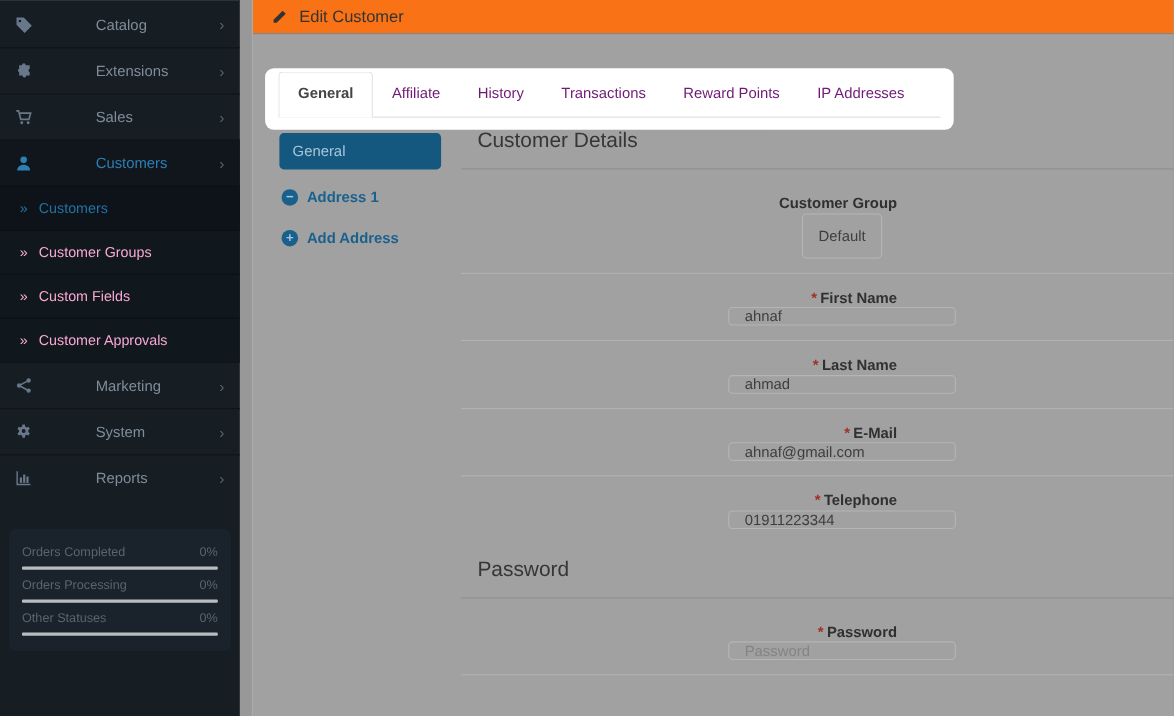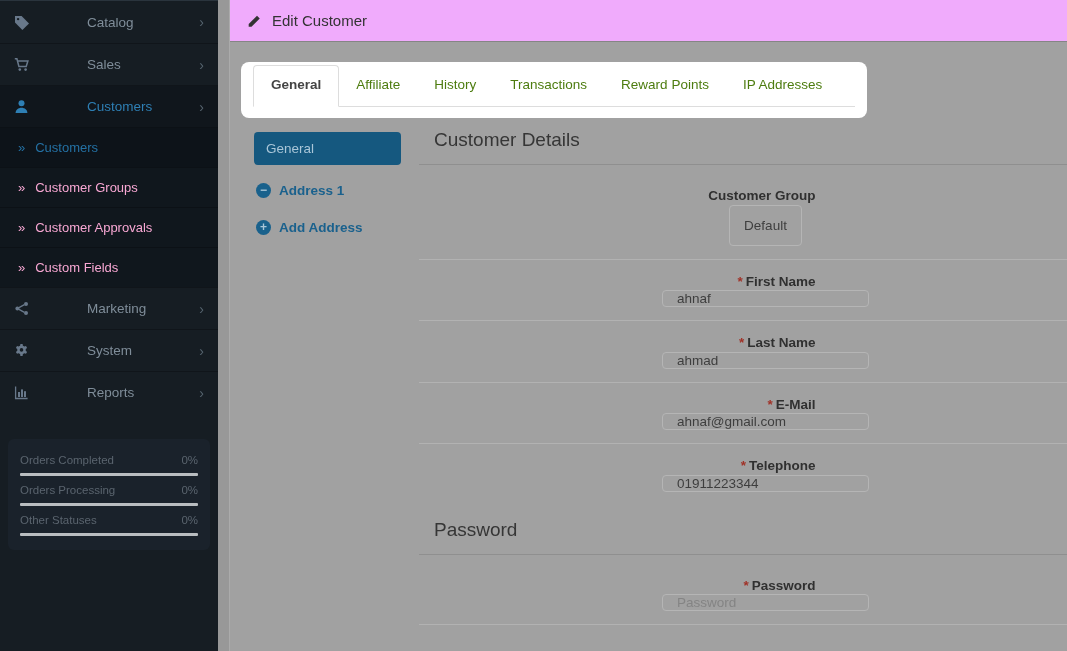--- a/index.html
+++ b/index.html
@@ -32,32 +32,32 @@
   .sub-item.active { color:#2471a4; background:#0d1319; }
   .stats {
     margin:26px 8px 0; background:#1a222b; border-radius:6px; padding:10px 12px 6px;
   }
   .stat-row-label { display:flex; justify-content:space-between; color:#5a646e; font-size:11.5px; margin-top:5px; }
   .stat-bar { height:3px; background:#b9bdc0; margin:7px 0 8px; border-radius:1px; }
   
   .main { flex:1; padding-left:11px; min-width:0; }
   .panel { height:100%; background:#a1a1a1; border-left:1px solid #ababab; position:relative; }
   .panel-heading {
-    height:42px; display:flex; align-items:center; padding:0 17px;
-    background:#f0abfc; border-bottom:1px solid #858585; color:#333333; font-size:15px;
+    height:31px; display:flex; align-items:center; padding:0 17px;
+    background:#f97316; border-bottom:1px solid #858585; color:#333333; font-size:15px;
   }
   .panel-heading .ic { margin-right:11px; display:inline-flex; }
   .panel-heading svg { width:14px; height:14px; fill:#333333; }
   
   .spotlight {
     position:absolute; left:11px; top:62px; width:626px; height:56px;
     background:#ffffff; border-radius:8px; z-index:3;
   }
   .tabs { display:flex; list-style:none; margin:3px 12px 0; padding:0; border-bottom:1px solid #dddddd; height:42px; }
-  .tab { padding:12px 17px 0; color:#4d7c0f; font-size:13.5px; cursor:pointer; white-space:nowrap; }
+  .tab { padding:12px 17px 0; color:#701a75; font-size:13.5px; cursor:pointer; white-space:nowrap; }
   .tab.active {
     background:#ffffff; border:1px solid #dddddd; border-bottom-color:#ffffff;
     border-radius:4px 4px 0 0; margin-bottom:-1px; padding:11px 17px 0;
     font-weight:bold; color:#444444;
   }
   
   .layout { display:flex; margin-top:87px; }
   .subnav { width:165px; margin-left:24px; flex-shrink:0; padding-top:3px; }
   .subnav-btn {
     width:147px; background:#15587f; color:#a9c6d8; border-radius:4px;
@@ -105,20 +105,29 @@
           <path d="M7.6 1H1v6.6L8.4 15 15 8.4 7.6 1z"></path>
           <circle cx="4.1" cy="4.1" r="1.2" fill="#161d23"></circle>
         </svg>
       </span>
     <span>Catalog</span>
     <span class="chev"></span>
   </div>
   <div class="side-item">
     <span class="ic">
         <svg viewBox="0 0 15 15">
+          <path d="M6 2.3a1.7 1.7 0 0 1 3.4 0H13v3.1a1.7 1.7 0 0 0 0 3.2v3.1H9.9a1.7 1.7 0 0 1-3.4 0H3.4V8.6a1.7 1.7 0 0 1 0-3.2V2.3H6z"></path>
+        </svg>
+      </span>
+    <span>Extensions</span>
+    <span class="chev"></span>
+  </div>
+  <div class="side-item">
+    <span class="ic">
+        <svg viewBox="0 0 15 15">
           <path d="M0.8 1.8h2.1l2 7.7h7.3l1.7-5.6H4.1" fill="none" stroke="currentColor" stroke-width="1.5"></path>
           <circle cx="5.8" cy="12.6" r="1.3"></circle>
           <circle cx="11.6" cy="12.6" r="1.3"></circle>
         </svg>
       </span>
     <span>Sales</span>
     <span class="chev"></span>
   </div>
   <div class="side-item active">
     <span class="ic">
@@ -134,25 +143,25 @@
     <div class="sub-item active">
       <span class="guil"></span>
       <span>Customers</span>
     </div>
     <div class="sub-item">
       <span class="guil"></span>
       <span>Customer Groups</span>
     </div>
     <div class="sub-item">
       <span class="guil"></span>
+      <span>Custom Fields</span>
+    </div>
+    <div class="sub-item">
+      <span class="guil"></span>
       <span>Customer Approvals</span>
-    </div>
-    <div class="sub-item">
-      <span class="guil"></span>
-      <span>Custom Fields</span>
     </div>
   </div>
   <div class="side-item">
     <span class="ic">
         <svg viewBox="0 0 15 15">
           <circle cx="12" cy="2.9" r="2"></circle>
           <circle cx="3.4" cy="7.5" r="2"></circle>
           <circle cx="12" cy="12.1" r="2"></circle>
           <path d="M5 6.6l5.4-2.9M5 8.4l5.4 2.9" stroke="currentColor" stroke-width="1.4" fill="none"></path>
         </svg>

